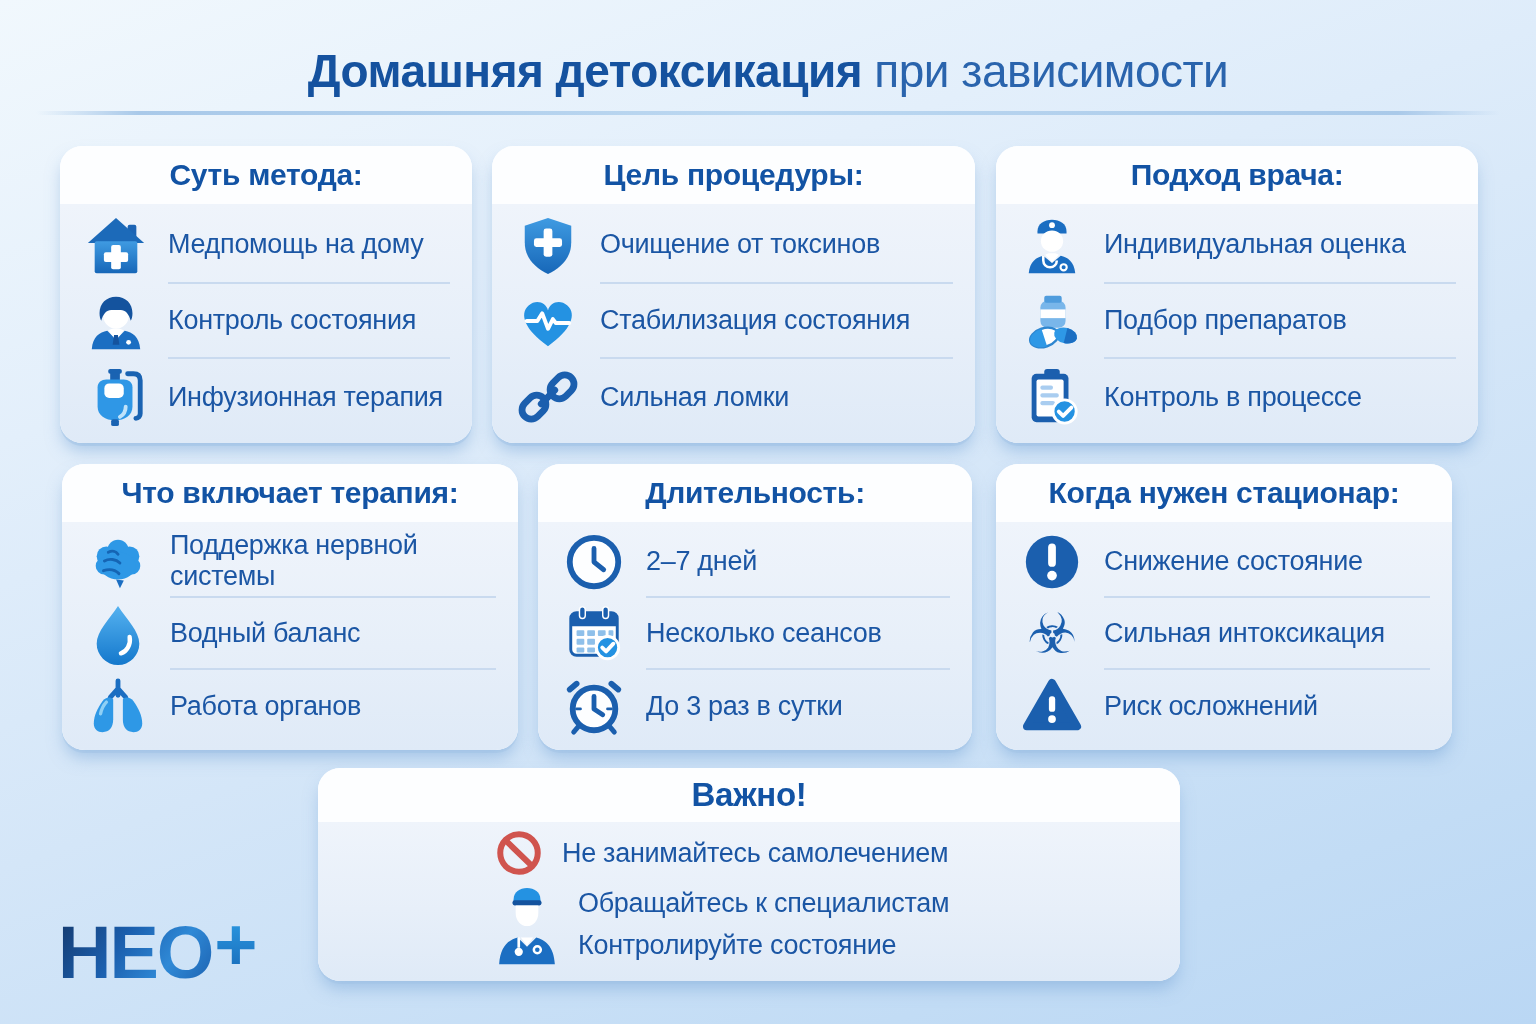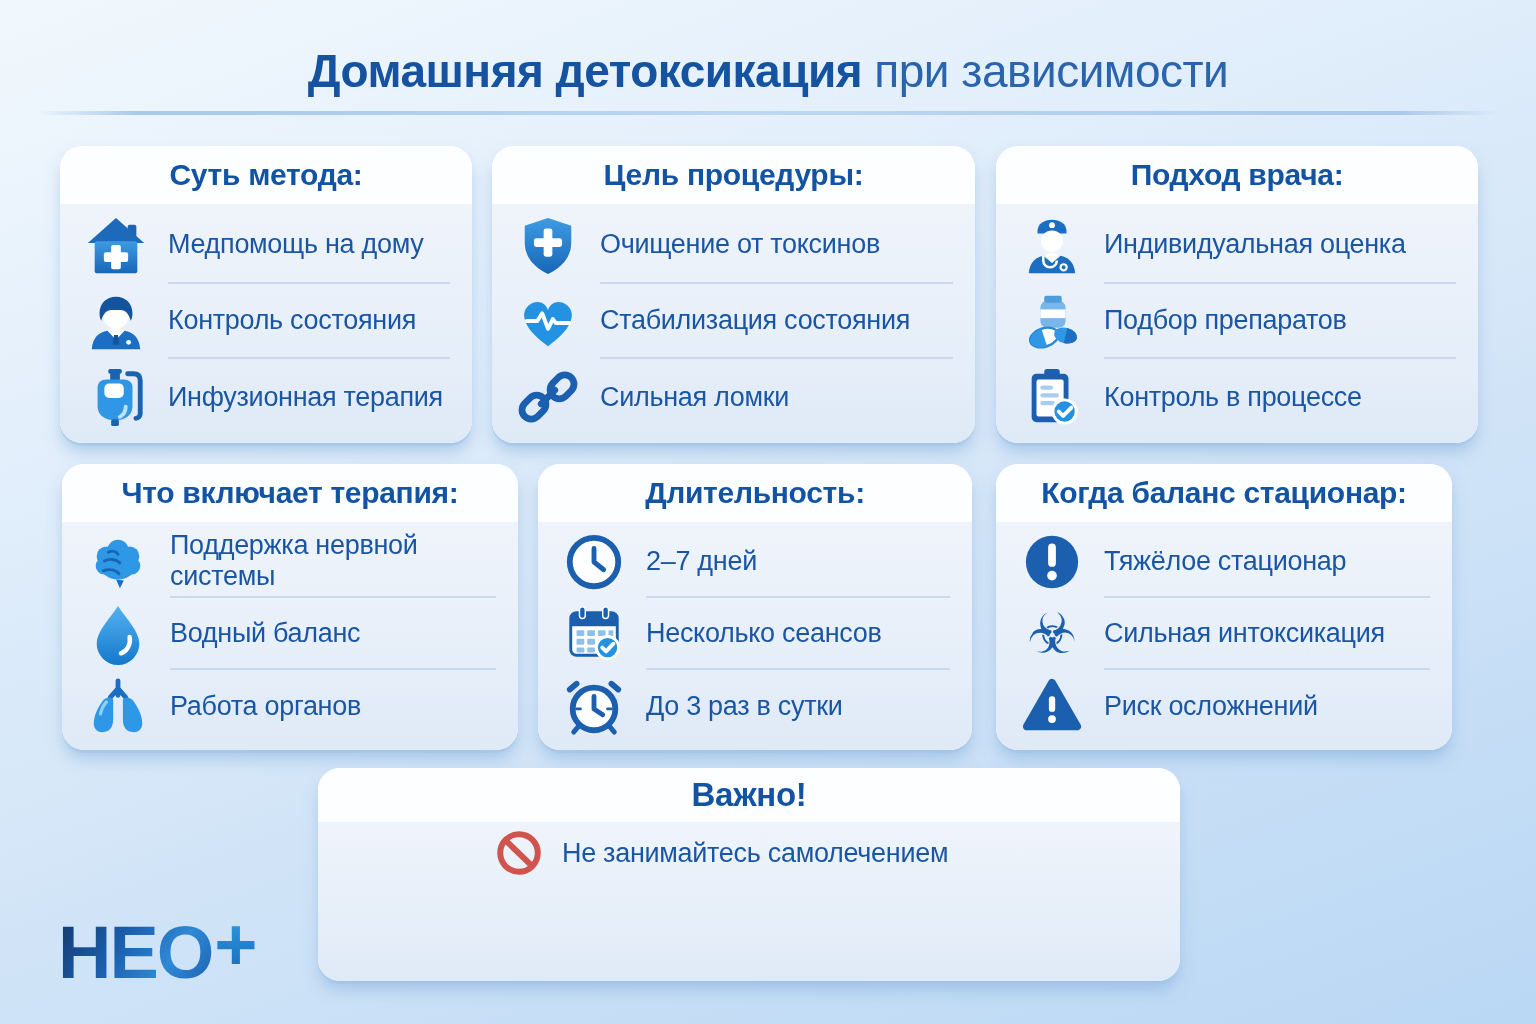--- a/index.html
+++ b/index.html
@@ -386,29 +386,29 @@
           <svg>
             <use href="#sym-alarm"></use>
           </svg>
         </span>
       <span class="txt">До 3 раз в сутки</span>
     </div>
   </div>
 </section>
 
 <section class="card" style="left:996px;top:464px;width:456px;height:286px">
-  <h2 class="card-title">Когда баланс стационар:</h2>
+  <h2 class="card-title">Когда нужен стационар:</h2>
   <div class="card-body">
     <div class="row">
       <span class="ico">
           <svg>
             <use href="#sym-excl"></use>
           </svg>
         </span>
-      <span class="txt">Тяжёлое стационар</span>
+      <span class="txt">Снижение состояние</span>
     </div>
     <div class="row">
       <span class="ico">
           <span class="glyph-ico">☣</span>
         </span>
       <span class="txt">Сильная интоксикация</span>
     </div>
     <div class="row">
       <span class="ico">
           <svg>
@@ -424,19 +424,30 @@
   <h2 class="card-title imp-title">Важно!</h2>
   <div class="card-body imp-body">
     <div class="imp-row">
       <span class="ico ico-sm">
           <svg>
             <use href="#sym-no"></use>
           </svg>
         </span>
       <span class="imp-label">Не занимайтесь самолечением</span>
     </div>
+    <div class="imp-duo">
+      <span class="ico ico-doc">
+          <svg viewBox="0 0 64 80">
+            <use href="#sym-surgeon"></use>
+          </svg>
+        </span>
+      <div class="imp-col">
+        <span class="imp-label">Обращайтесь к специалистам</span>
+        <span class="imp-label">Контролируйте состояние</span>
+      </div>
+    </div>
   </div>
 </section>
 
 <div class="logo">
     <span class="logo-neo">НЕО</span>
     <span class="logo-plus">+</span>
   </div>
 
 </body></html>

